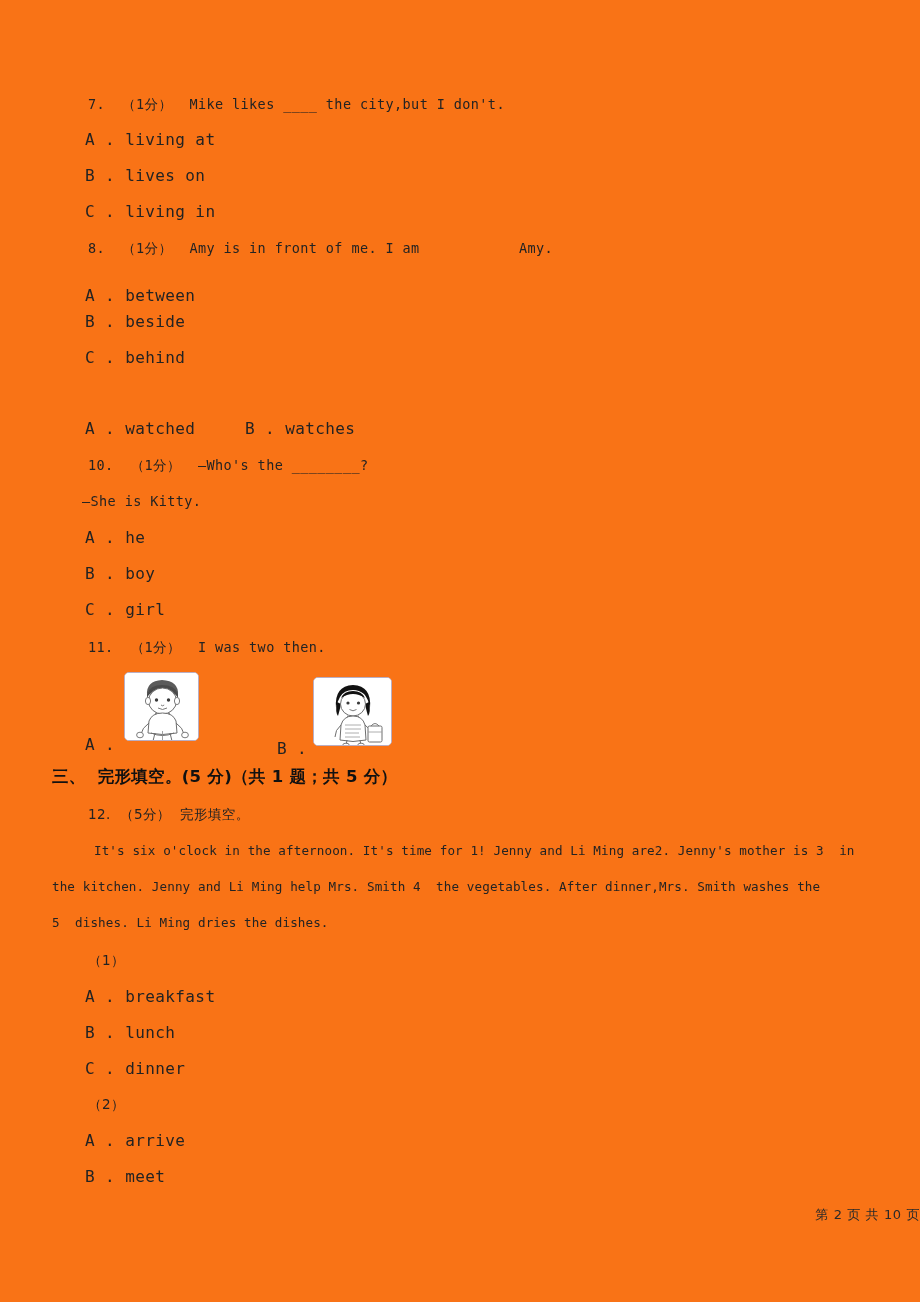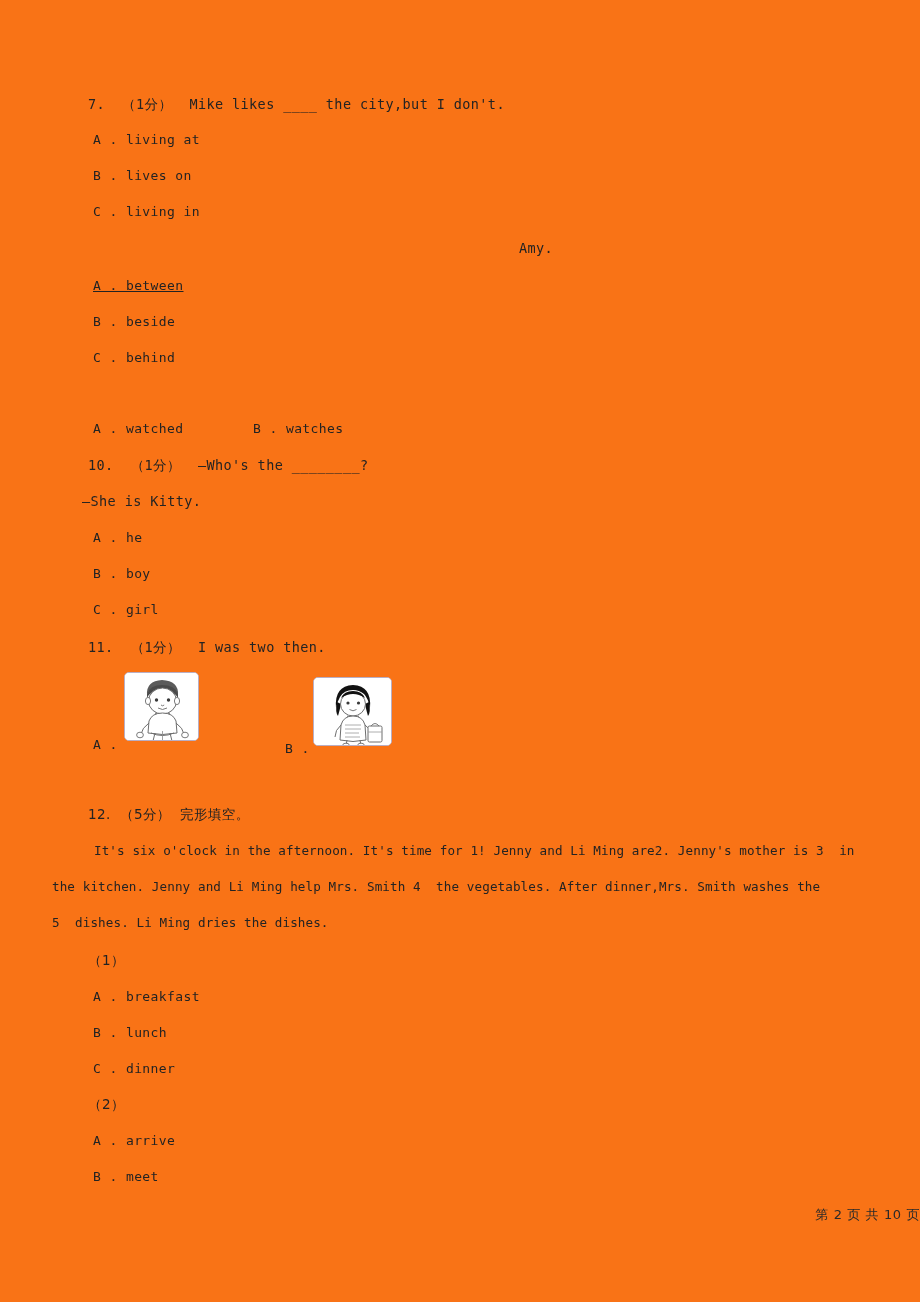--- a/index.html
+++ b/index.html
@@ -29,22 +29,21 @@
     font-family: "DejaVu Sans Mono", "Liberation Mono", monospace;
     font-size: 13.5px;
     letter-spacing: 0.4px;
     color: #232323;
     line-height: 18px;
   }
   .qline {
     font-size: 13.5px;
   }
   .optline {
-    font-size: 13px;
-    margin-left: 8px;
+    font-size: 16px;
   }
   .cn {
     font-family: "DejaVu Sans", "Liberation Sans", sans-serif;
   }
 
   
   .section-heading {
     position: absolute;
     left: 52px;
     top: 766px;
@@ -94,22 +93,23 @@
 </head>
 <body>
 
 <div class="page">
 
   <div class="row qline" style="left:88px; top:95px;">7.  （1分）  Mike likes ____ the city,but I don't.</div>
   <div class="row optline" style="left:85px; top:131px;">A . living at</div>
   <div class="row optline" style="left:85px; top:167px;">B . lives on</div>
   <div class="row optline" style="left:85px; top:203px;">C . living in</div>
 
+  <div class="row qline" style="left:88px; top:239px;">8.  （1分）  Amy is in front of me. I am</div>
   <div class="row qline" style="left:519px; top:239px;">Amy.</div>
-  <div class="row optline" style="left:85px; top:277px;text-decoration:underline;">A . between</div>
+  <div class="row optline" style="left:85px; top:287px;">A . between</div>
   <div class="row optline" style="left:85px; top:313px;">B . beside</div>
   <div class="row optline" style="left:85px; top:349px;">C . behind</div>
 
   <div class="row optline" style="left:85px; top:420px;">A . watched</div>
   <div class="row optline" style="left:245px; top:420px;">B . watches</div>
 
   <div class="row qline" style="left:88px; top:456px;">10.  （1分）  —Who's the ________?</div>
   <div class="row qline" style="left:82px; top:492px;">—She is Kitty.</div>
   <div class="row optline" style="left:85px; top:529px;">A . he</div>
   <div class="row optline" style="left:85px; top:565px;">B . boy</div>
@@ -181,20 +181,21 @@
       <rect x="54" y="48" width="14" height="16" rx="1.5" fill="#ffffff" stroke="#6e6e6e" stroke-width="1"></rect>
       <path d="M57 48 q4 -5 8 0" stroke="#6e6e6e" stroke-width="0.9" fill="none"></path>
       <path d="M54 54 h14" stroke="#9a9a9a" stroke-width="0.8"></path>
 
       <path d="M33 62 l-1 6 M46 62 l1 6" stroke="#6e6e6e" stroke-width="1" fill="none"></path>
       <ellipse cx="32" cy="67" rx="3.2" ry="1.8" fill="#ffffff" stroke="#6e6e6e" stroke-width="0.9"></ellipse>
       <ellipse cx="47" cy="67" rx="3.2" ry="1.8" fill="#ffffff" stroke="#6e6e6e" stroke-width="0.9"></ellipse>
     </svg>
   </div>
 
+  <div class="section-heading">三、  完形填空。(5 分)（共 1 题；共 5 分）</div>
 
   <div class="row qline cn" style="left:88px; top:805px; font-size:13.5px;">12.  （5分）  完形填空。</div>
 
   <div class="passage-line" style="left:94px; top:843px;">It's six o'clock in the afternoon. It's time for 1! Jenny and Li Ming are2. Jenny's mother is 3  in</div>
   <div class="passage-line" style="left:52px; top:879px;">the kitchen. Jenny and Li Ming help Mrs. Smith 4  the vegetables. After dinner,Mrs. Smith washes the</div>
   <div class="passage-line" style="left:52px; top:915px;">5  dishes. Li Ming dries the dishes.</div>
 
   <div class="row qline cn" style="left:88px; top:951px;">（1）</div>
   <div class="row optline" style="left:85px; top:988px;">A . breakfast</div>
   <div class="row optline" style="left:85px; top:1024px;">B . lunch</div>

